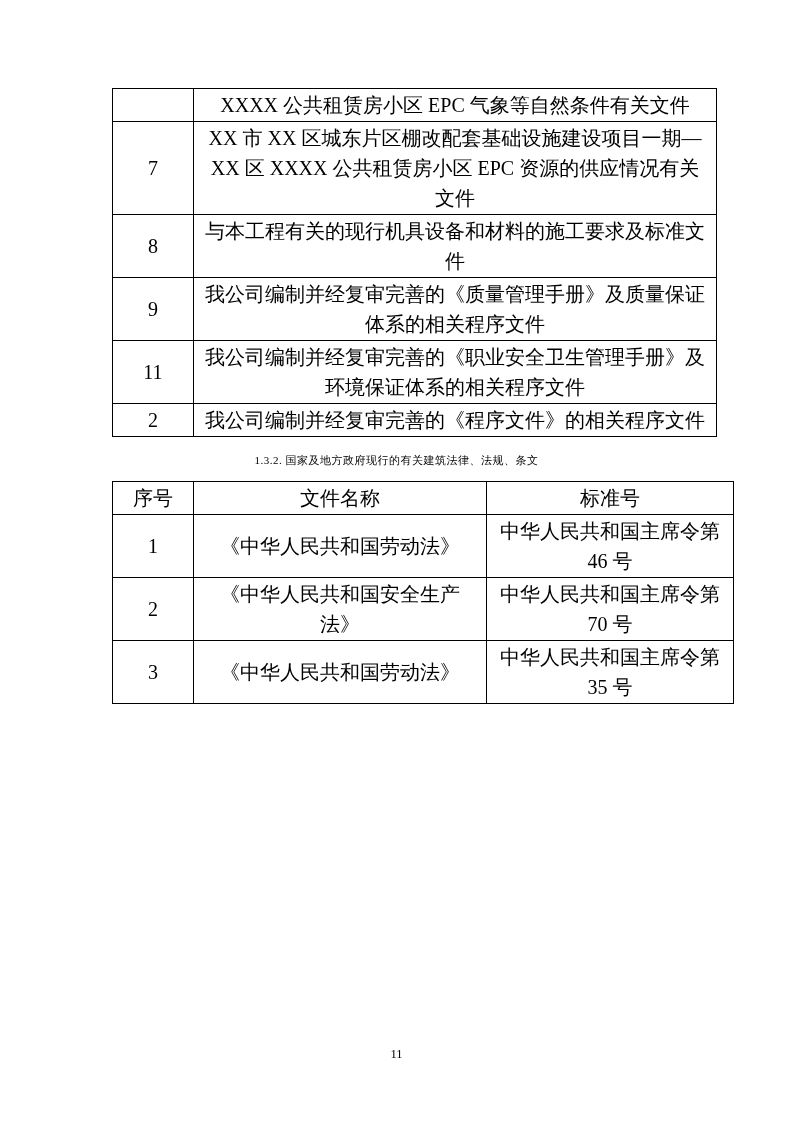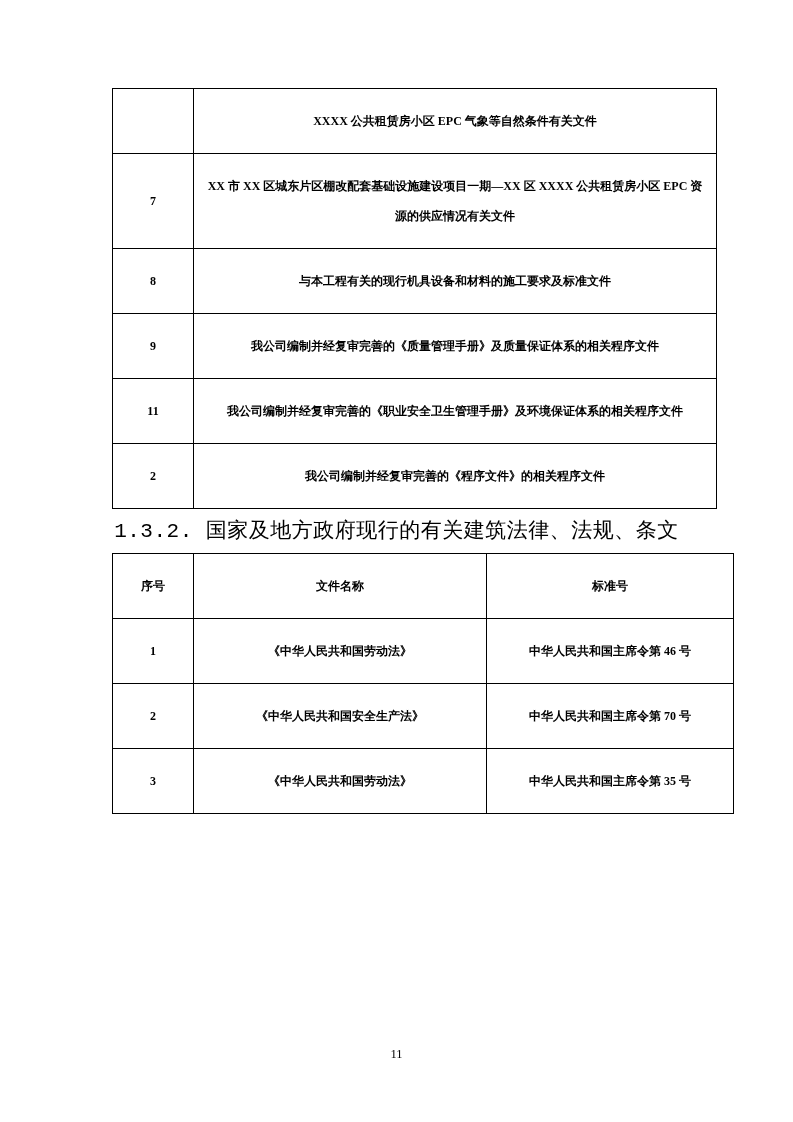--- a/index.html
+++ b/index.html
@@ -21,41 +21,41 @@
     padding: 88px 112px 0 112px;
     position: relative;
   }
   table.doc-table {
     border-collapse: collapse;
     width: 570px;
     table-layout: fixed;
   }
   table.doc-table td, table.doc-table th {
     border: 1px solid #000000;
-    padding: 17px 8px;
-    font-size: 12px;
+    padding: 1px 8px;
+    font-size: 20px;
     line-height: 30px;
     text-align: center;
     vertical-align: middle;
-    font-weight: bold;
+    font-weight: normal;
   }
   .col-idx { width: 64px; }
   .col-text { width: 506px; }
   .t2-idx { width: 64px; }
   .t2-name { width: 276px; }
   .t2-code { width: 230px; }
   .cell-text {
     text-align: center;
   }
   .section-heading {
-    font-size: 21px;
+    font-size: 11px;
     line-height: 34px;
     margin: 6px 0 4px 0;
     text-align: center;
-    font-family: Liberation Mono, monospace;
+    font-family: Liberation Serif, serif;
     font-weight: normal;
     letter-spacing: 0.5px;
   }
   .page-number {
     position: absolute;
     bottom: 60px;
     left: 0;
     width: 793px;
     text-align: center;
     font-size: 12.5px;

